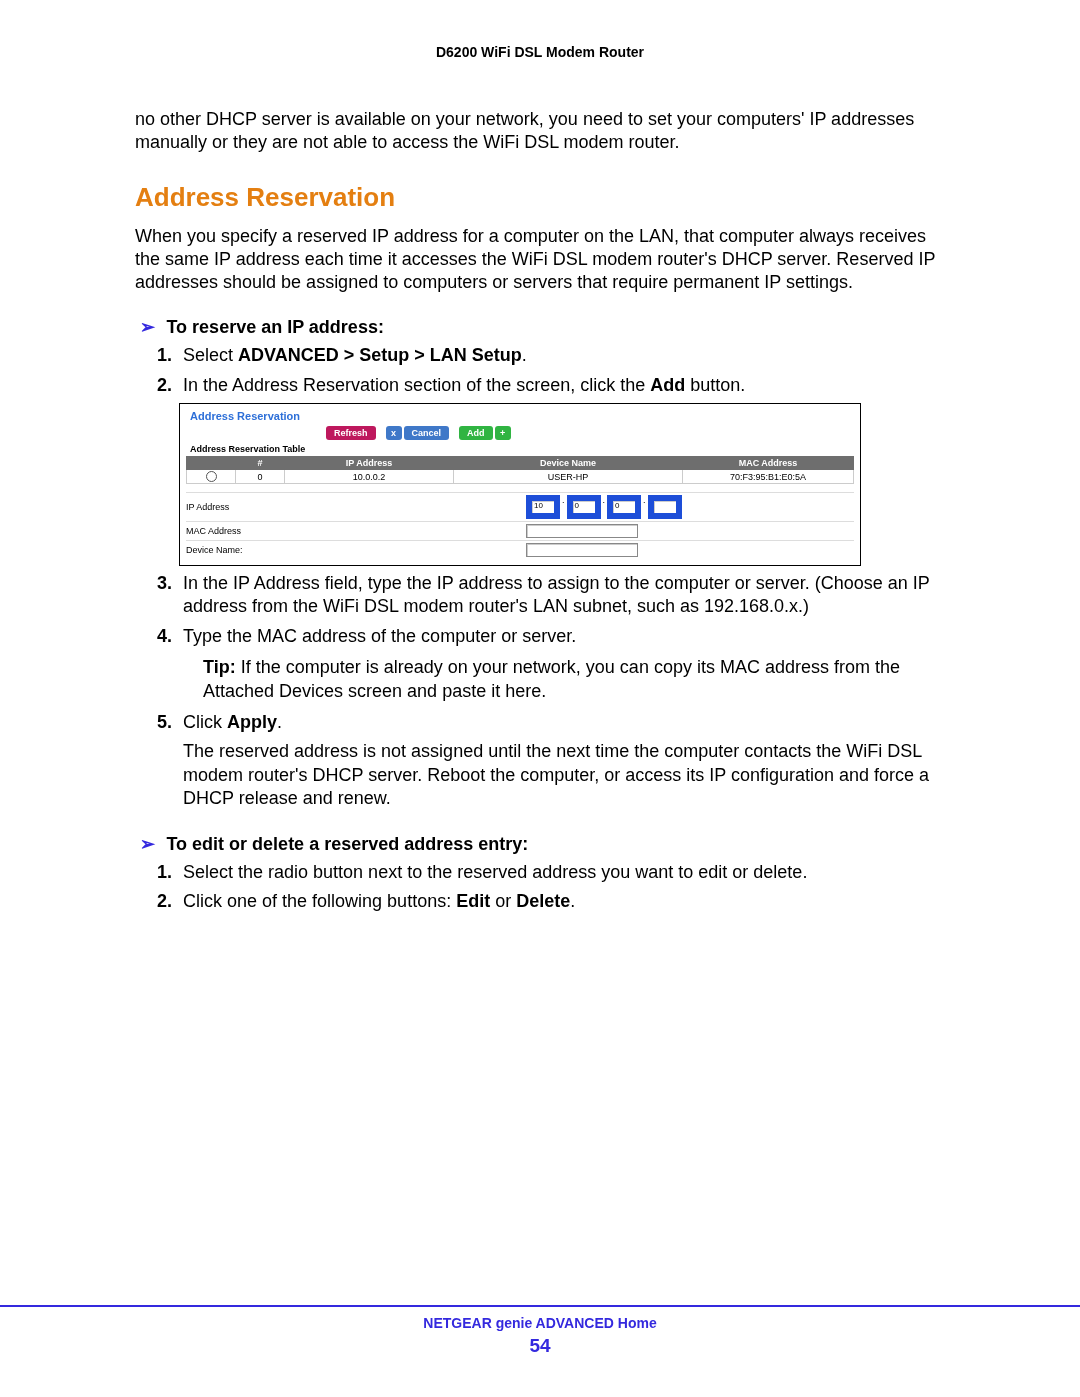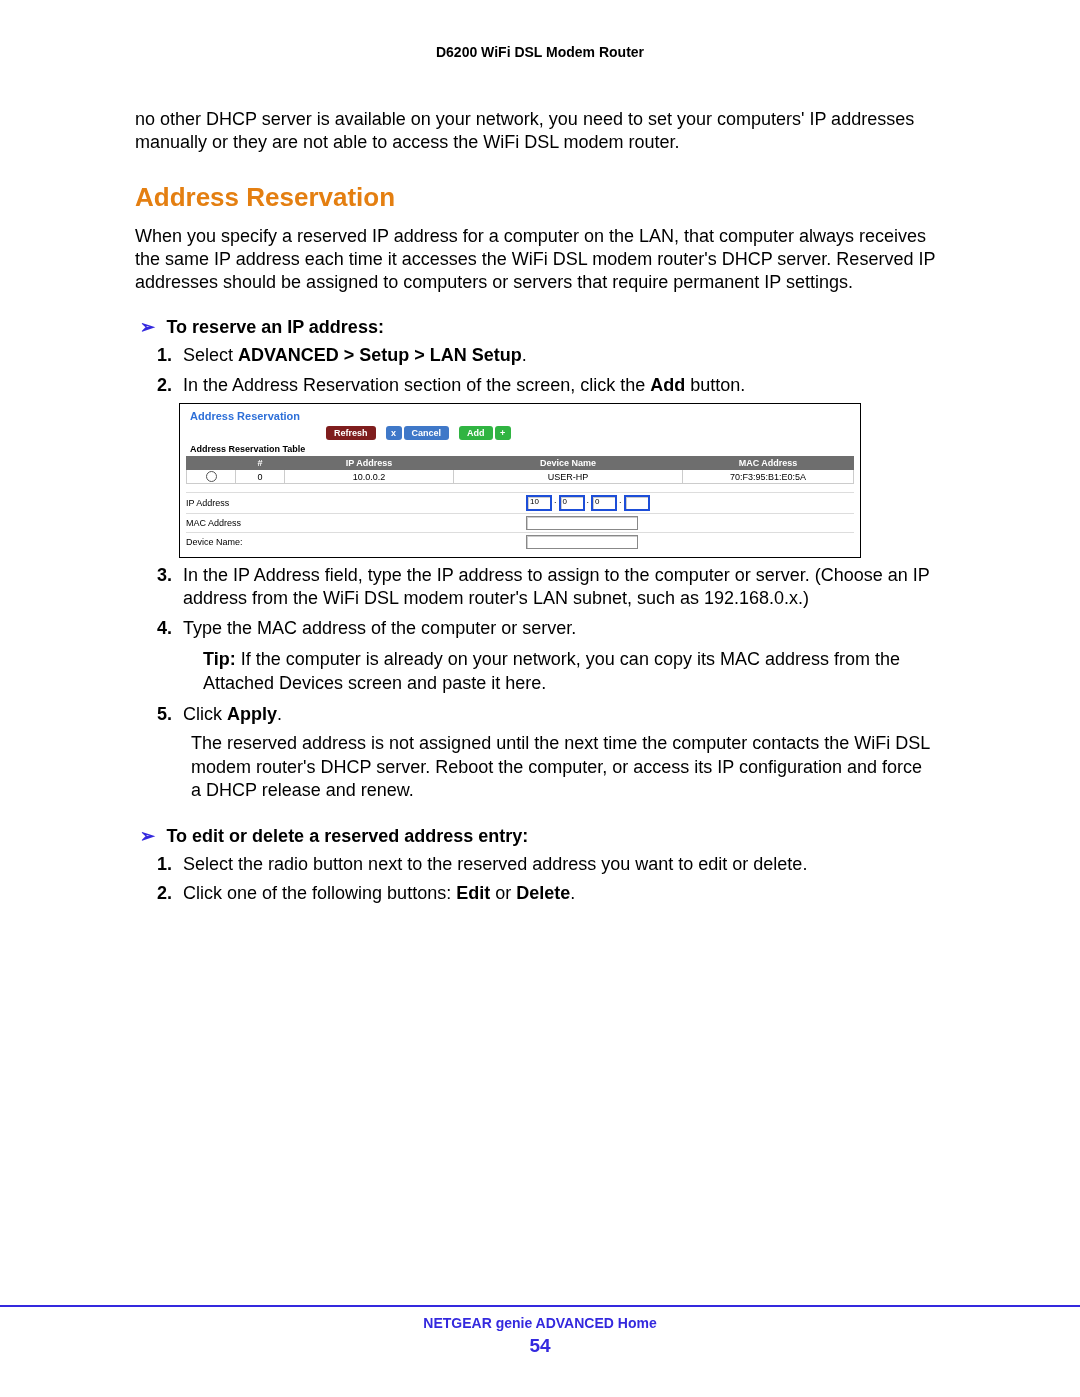--- a/index.html
+++ b/index.html
@@ -8,42 +8,42 @@
   .content { position: absolute; left: 135px; right: 135px; top: 44px; bottom: 0; }
   .doc-header { font-size: 14px; font-weight: 700; text-align: center; margin-bottom: 48px; }
   .para { font-size: 18px; line-height: 1.28; margin: 0 0 18px 0; }
   .section-title { font-size: 26px; font-weight: 700; color: #E47F11; margin: 28px 0 6px 0; }
   .task-line { margin: 22px 0 6px 5px; }
   .task-arrow { color: #3429DE; font-weight: 700; font-size: 18px; display: inline-block; width: 22px; }
   .task-text { font-weight: 700; font-size: 18px; }
   ol.steps { list-style: none; padding: 0; margin: 4px 0 0 0; }
   ol.steps > li { font-size: 18px; line-height: 1.3; margin: 6px 0 4px 0; padding-left: 48px; position: relative; }
   ol.steps > li::before { position: absolute; left: 22px; font-weight: 700; content: attr(data-num); }
-  .li-para { margin: 6px 8px; }
+  .li-para { margin: 6px 0; }
   .tip-line { padding-left: 0; margin: 8px 0; }
   .tip-label { font-weight: 700; }
   .screenshot { margin: 6px 0 6px 44px; border: 1px solid #000; width: 680px; background: #fff; font-size: 10px; }
   .ss-inner { padding: 4px 6px 6px 6px; }
   .ss-title { color: #2D6FD8; font-size: 11px; font-weight: 700; margin: 2px 0 2px 4px; }
   .ss-btnrow { display: flex; gap: 10px; align-items: center; margin: 4px 0 4px 140px; }
   .pill { display: inline-flex; align-items: center; justify-content: center; color: #fff; height: 14px; border-radius: 3px; font-size: 9px; font-weight: 700; padding: 0 8px; }
-  .pill-blue { background: #7f1d1d; }
+  .pill-blue { background: #be185d; }
   .pill-blue-dk { background: #3F78C8; }
   .pill-green { background: #30B442; }
   .pill-prefix { display: inline-flex; align-items: center; justify-content: center; width: 16px; height: 14px; border-radius: 3px; font-size: 9px; font-weight: 700; color: #fff; }
   .pill-group { display: inline-flex; gap: 2px; }
   .ss-subtitle { font-size: 9px; font-weight: 700; margin: 2px 0 0 4px; }
   table.ss-tbl { border-collapse: collapse; width: 100%; font-size: 9px; margin-top: 2px; }
   table.ss-tbl th { background: #6E6E6E; color: #fff; font-weight: 700; padding: 1px 4px; text-align: center; border: 1px solid #6E6E6E; }
   table.ss-tbl td { background: #fff; color: #000; text-align: center; padding: 1px 4px; border-left: 1px solid #ccc; border-right: 1px solid #ccc; border-bottom: 1px solid #ccc; }
   .ss-form { margin-top: 8px; }
   .ss-form-row { display: flex; align-items: center; font-size: 9px; margin: 2px 0; }
   .ss-form-label { width: 80px; }
   .ss-form-val { display: flex; gap: 1px; margin-left: 260px; }
-  .ip-box { width: 20px; height: 12px; border: 2px solid #1d4ed8; font-size: 8px; text-align: left; padding-left: 2px; box-shadow: inset 1px 1px 0 #ccc; }
+  .ip-box { width: 20px; height: 12px; border: 6px solid #1d4ed8; font-size: 8px; text-align: left; padding-left: 2px; box-shadow: inset 1px 1px 0 #ccc; }
   .dot { padding: 0 1px; }
   .text-box { width: 110px; height: 12px; border: 1px solid #888; box-shadow: inset 1px 1px 0 #ccc; margin-left: 260px; }
   .ss-row-sep { border-top: 1px solid #ddd; margin-top: 1px; padding-top: 2px; }
   .radio { display:inline-block; width:9px; height:9px; border:1px solid #555; border-radius:50%; vertical-align:middle; }
 
   .footer-rule { border: 0; border-top: 2px solid #3429DE; margin: 0; }
   .footer-line { font-size: 14px; font-weight: 700; color: #3429DE; text-align: center; margin-top: 8px; }
   .page-num { font-size: 19px; font-weight: 700; color: #3429DE; text-align: center; margin-top: 4px; }
   .footer { position: absolute; bottom: 40px; left: 0; right: 0; }
   b { font-weight: 700; }

